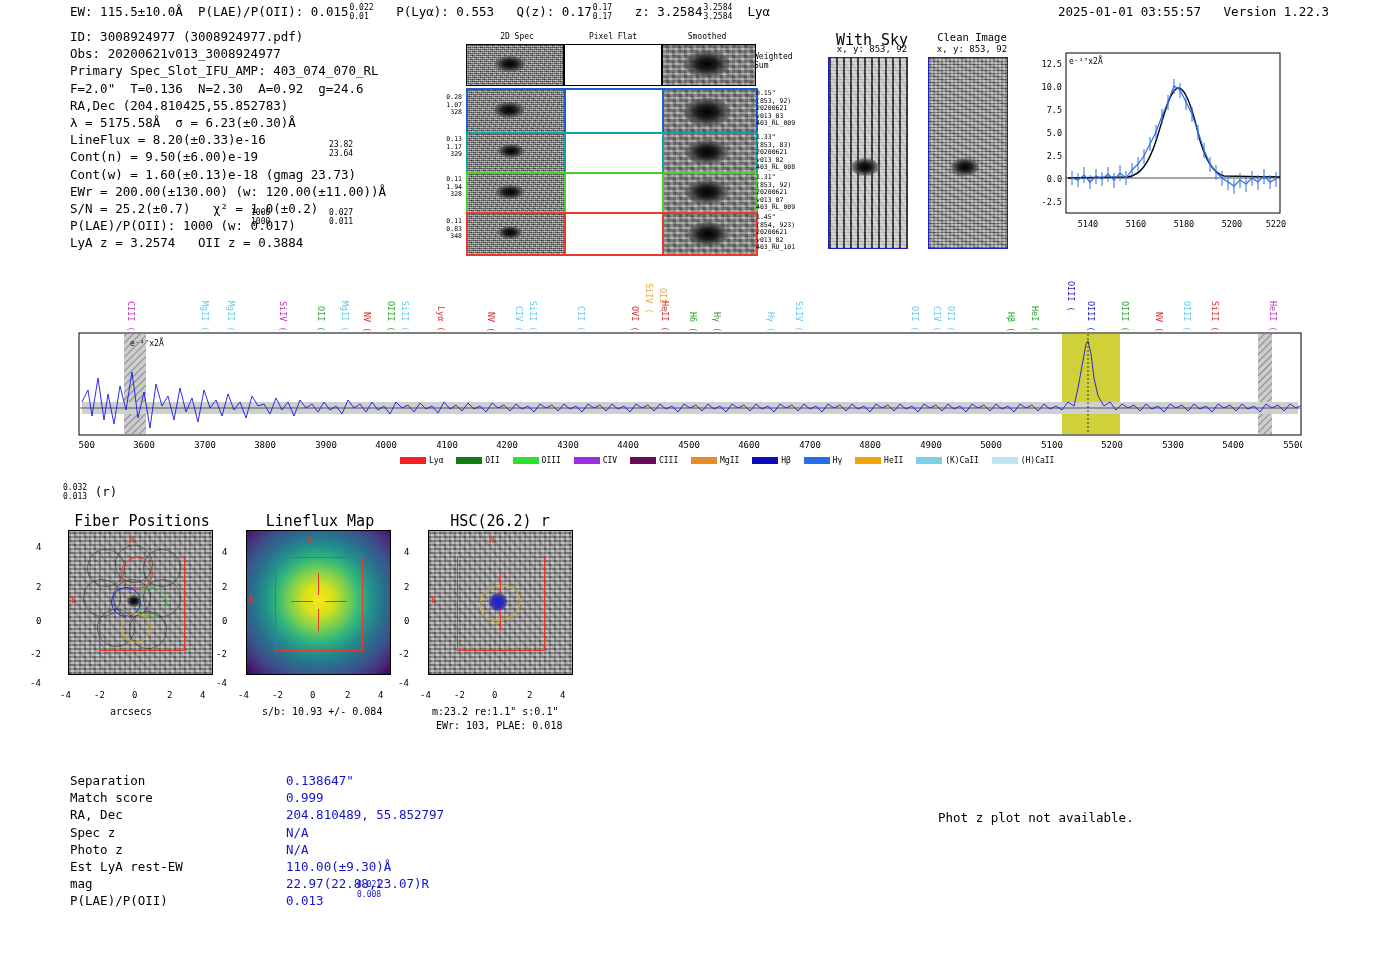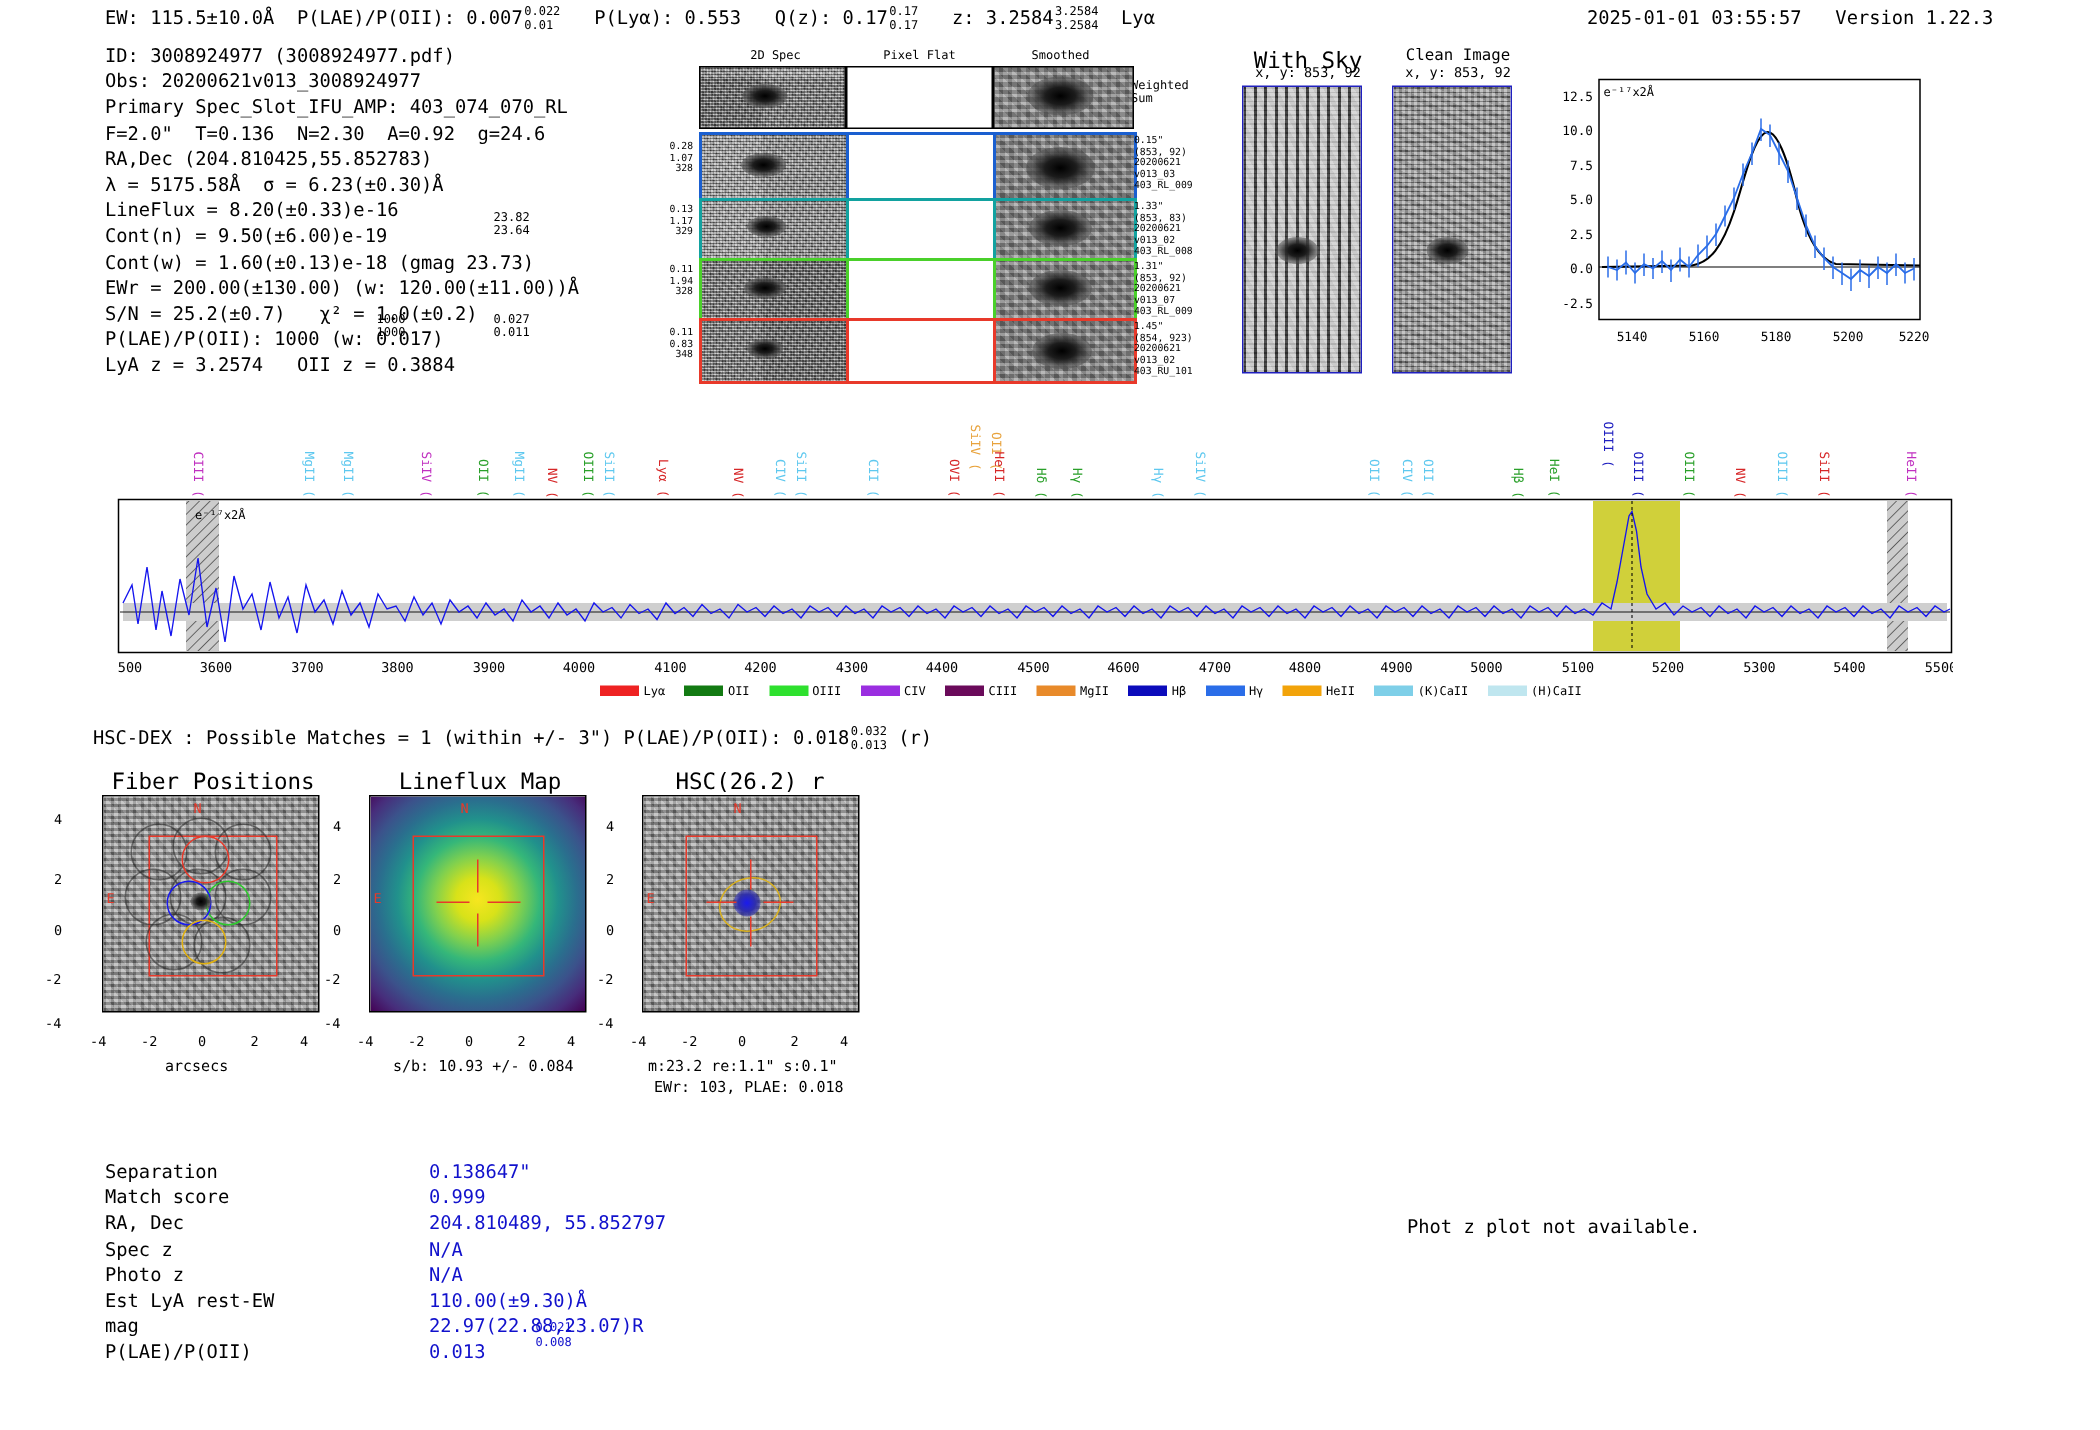--- a/index.html
+++ b/index.html
@@ -65,21 +65,21 @@
   #table-lab{position:absolute;left:70px;top:772px;font-size:12.5px;line-height:17.2px;white-space:pre;}
   #table-val{position:absolute;left:286px;top:772px;font-size:12.5px;line-height:17.2px;color:#1111cc;white-space:pre;}
   #photz{position:absolute;left:938px;top:810px;font-size:12.5px;}
   #hscdex{position:absolute;left:62px;top:484px;font-size:12.5px;white-space:nowrap;}
 </style>
 </head>
 <body>
 
 <div id="hdr-line">
   <span>EW: 115.5±10.0Å</span>&nbsp;
-  <span>P(LAE)/P(OII): 0.007</span><span class="frac"><span>0.022</span><span>0.01</span></span>&nbsp;&nbsp;
+  <span>P(LAE)/P(OII): 0.015</span><span class="frac"><span>0.022</span><span>0.01</span></span>&nbsp;&nbsp;
   <span>P(Lyα): 0.553</span>&nbsp;&nbsp;
   <span>Q(z): 0.17</span><span class="frac"><span>0.17</span><span>0.17</span></span>&nbsp;&nbsp;
   <span>z: 3.2584</span><span class="frac"><span>3.2584</span><span>3.2584</span></span>&nbsp;
   <span>Lyα</span>
 </div>
 <div id="hdr-right">
   <span>2025-01-01 03:55:57</span>&nbsp;&nbsp;
   <span>Version 1.22.3</span>
 </div>
 
@@ -360,21 +360,21 @@
   <span class="lgitem"><span class="lgswatch" style="background:#6a0a5a"></span><span>CIII</span></span>
   <span class="lgitem"><span class="lgswatch" style="background:#e88a2a"></span><span>MgII</span></span>
   <span class="lgitem"><span class="lgswatch" style="background:#0b0bbb"></span><span>Hβ</span></span>
   <span class="lgitem"><span class="lgswatch" style="background:#2a6de8"></span><span>Hγ</span></span>
   <span class="lgitem"><span class="lgswatch" style="background:#f2a30a"></span><span>HeII</span></span>
   <span class="lgitem"><span class="lgswatch" style="background:#7ecfe8"></span><span>(K)CaII</span></span>
   <span class="lgitem"><span class="lgswatch" style="background:#bfe6ef"></span><span>(H)CaII</span></span>
 </div>
 
 <div id="hscdex">
-  <span>HSC-DEX : Possible Matches = 1 (within +/- 3")  P(LAE)/P(OII): 0.018</span><span class="frac"><span>0.032</span><span>0.013</span></span>
+  <span class="frac"><span>0.032</span><span>0.013</span></span>
   <span>(r)</span>
 </div>
 
 <div class="panel-title" style="left:62px;top:512px;width:160px;">Fiber Positions</div>
 <div class="imgsq" style="left:68px;top:530px;width:143px;height:143px;border:1px solid #000;">
   <div class="grayfield"></div>
   <div class="redrect" style="left:30px;top:26px;width:84px;height:92px;"></div>
 
   <div class="circ" style="left:18px;top:18px;width:36px;height:36px;border:1px solid rgba(40,40,40,.55);"></div>
   <div class="circ" style="left:46px;top:14px;width:36px;height:36px;border:1px solid rgba(40,40,40,.55);"></div>

